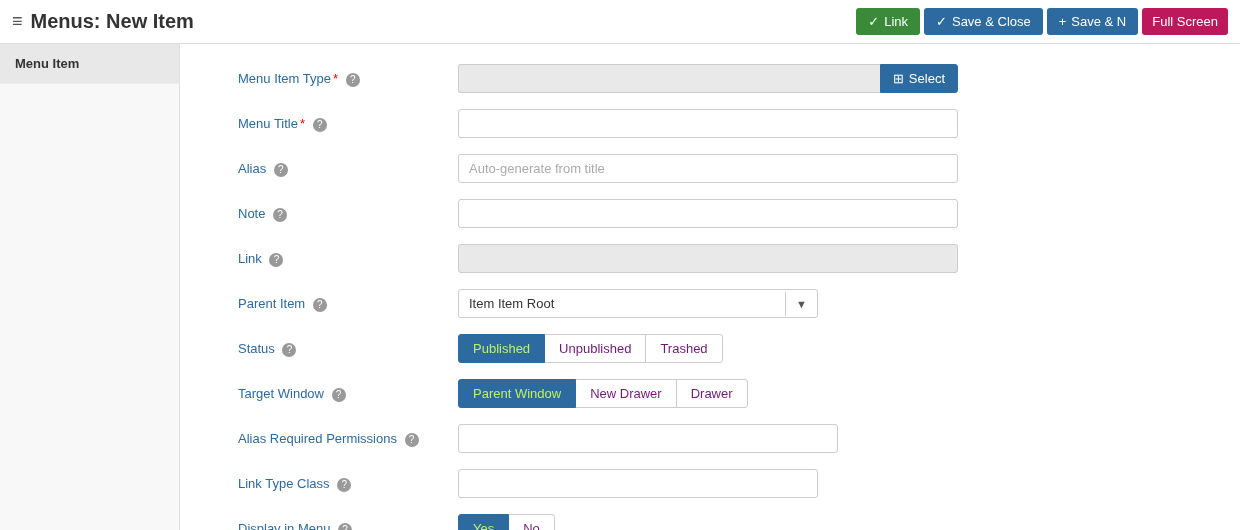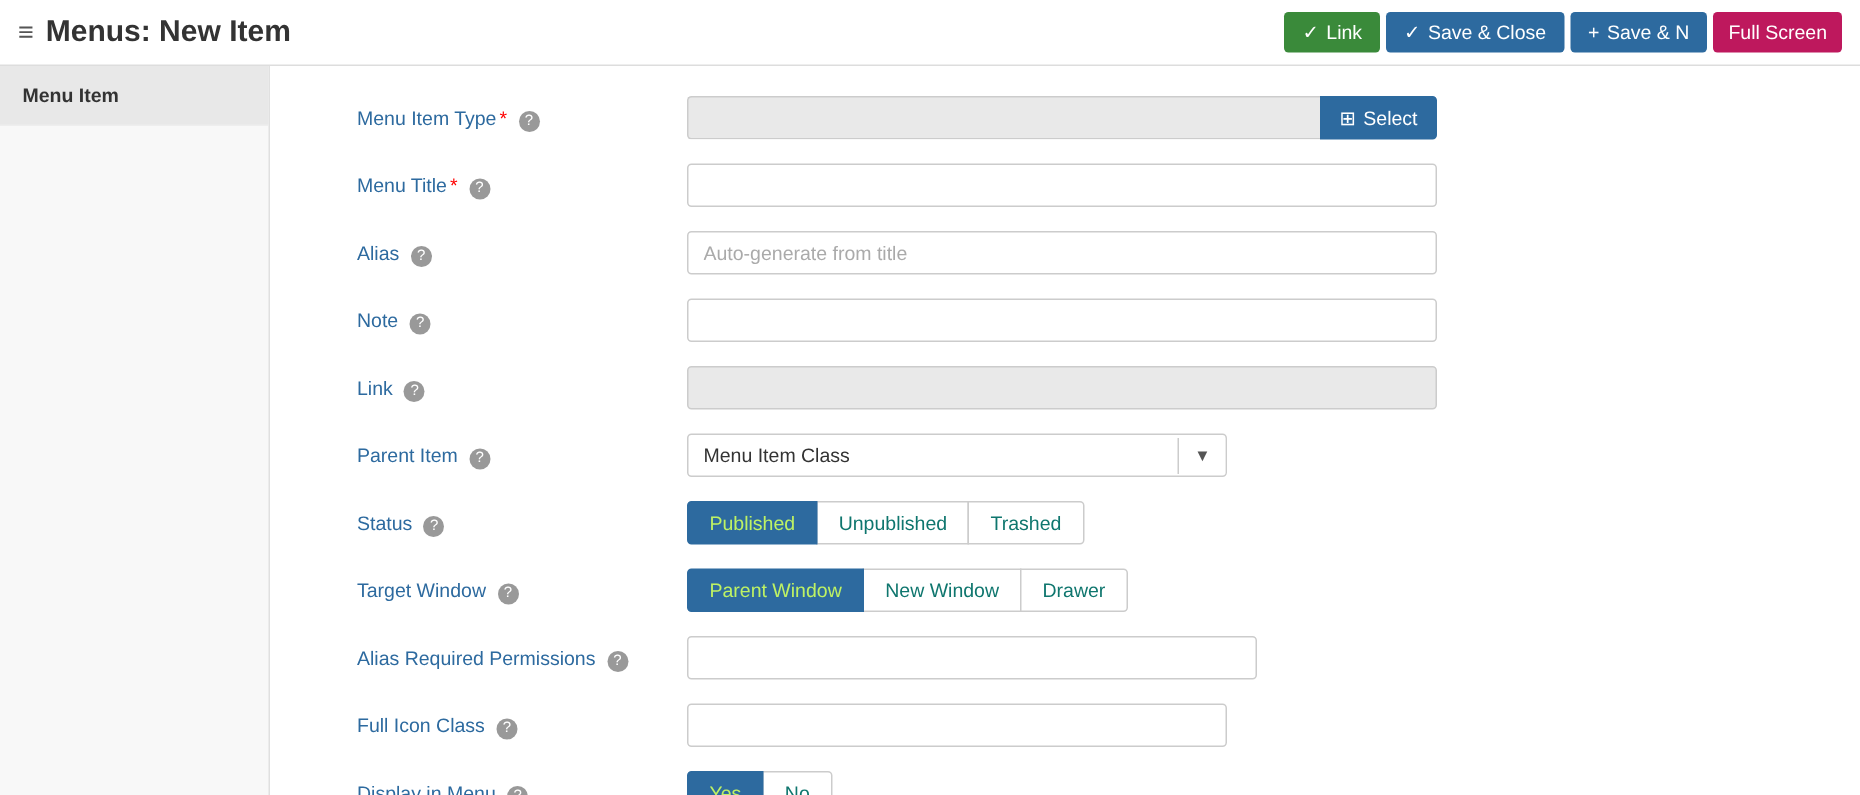--- a/index.html
+++ b/index.html
@@ -190,21 +190,21 @@
     
     .btn-group {
       display: inline-flex;
     }
     .btn-group-item {
       padding: 6px 14px;
       border: 1px solid #ccc;
       cursor: pointer;
       font-size: 13px;
       background: #fff;
-      color: #0f766e;
+      color: #701a75;
       margin-left: -1px;
     }
     .btn-group-item:first-child {
       border-radius: 3px 0 0 3px;
       margin-left: 0;
     }
     .btn-group-item:last-child {
       border-radius: 0 3px 3px 0;
     }
     .btn-group-item.active {
@@ -317,21 +317,21 @@
       </div>
     </div>
 
     <div class="form-row">
       <div class="form-label">
         <span>Parent Item</span>
         <span class="help-icon">?</span>
       </div>
       <div class="form-control-wrap">
         <div class="dropdown-wrap">
-          <div class="dropdown-value">Menu Item Class</div>
+          <div class="dropdown-value">Item Item Root</div>
           <div class="dropdown-arrow">▼</div>
         </div>
       </div>
     </div>
 
     <div class="form-row">
       <div class="form-label">
         <span>Status</span>
         <span class="help-icon">?</span>
       </div>
@@ -345,39 +345,39 @@
     </div>
 
     <div class="form-row">
       <div class="form-label">
         <span>Target Window</span>
         <span class="help-icon">?</span>
       </div>
       <div class="form-control-wrap">
         <div class="btn-group">
           <button class="btn-group-item active">Parent Window</button>
-          <button class="btn-group-item">New Window</button>
+          <button class="btn-group-item">New Drawer</button>
           <button class="btn-group-item">Drawer</button>
         </div>
       </div>
     </div>
 
     <div class="form-row">
       <div class="form-label">
         <span>Alias Required Permissions</span>
         <span class="help-icon">?</span>
       </div>
       <div class="form-control-wrap">
         <input class="form-input permissions-input" type="text" placeholder="" style="">
       </div>
     </div>
 
     <div class="form-row">
       <div class="form-label">
-        <span>Full Icon Class</span>
+        <span>Link Type Class</span>
         <span class="help-icon">?</span>
       </div>
       <div class="form-control-wrap">
         <input class="form-input link-icon-input" type="text" placeholder="" style="">
       </div>
     </div>
 
     <div class="form-row">
       <div class="form-label">
         <span>Display in Menu</span>

